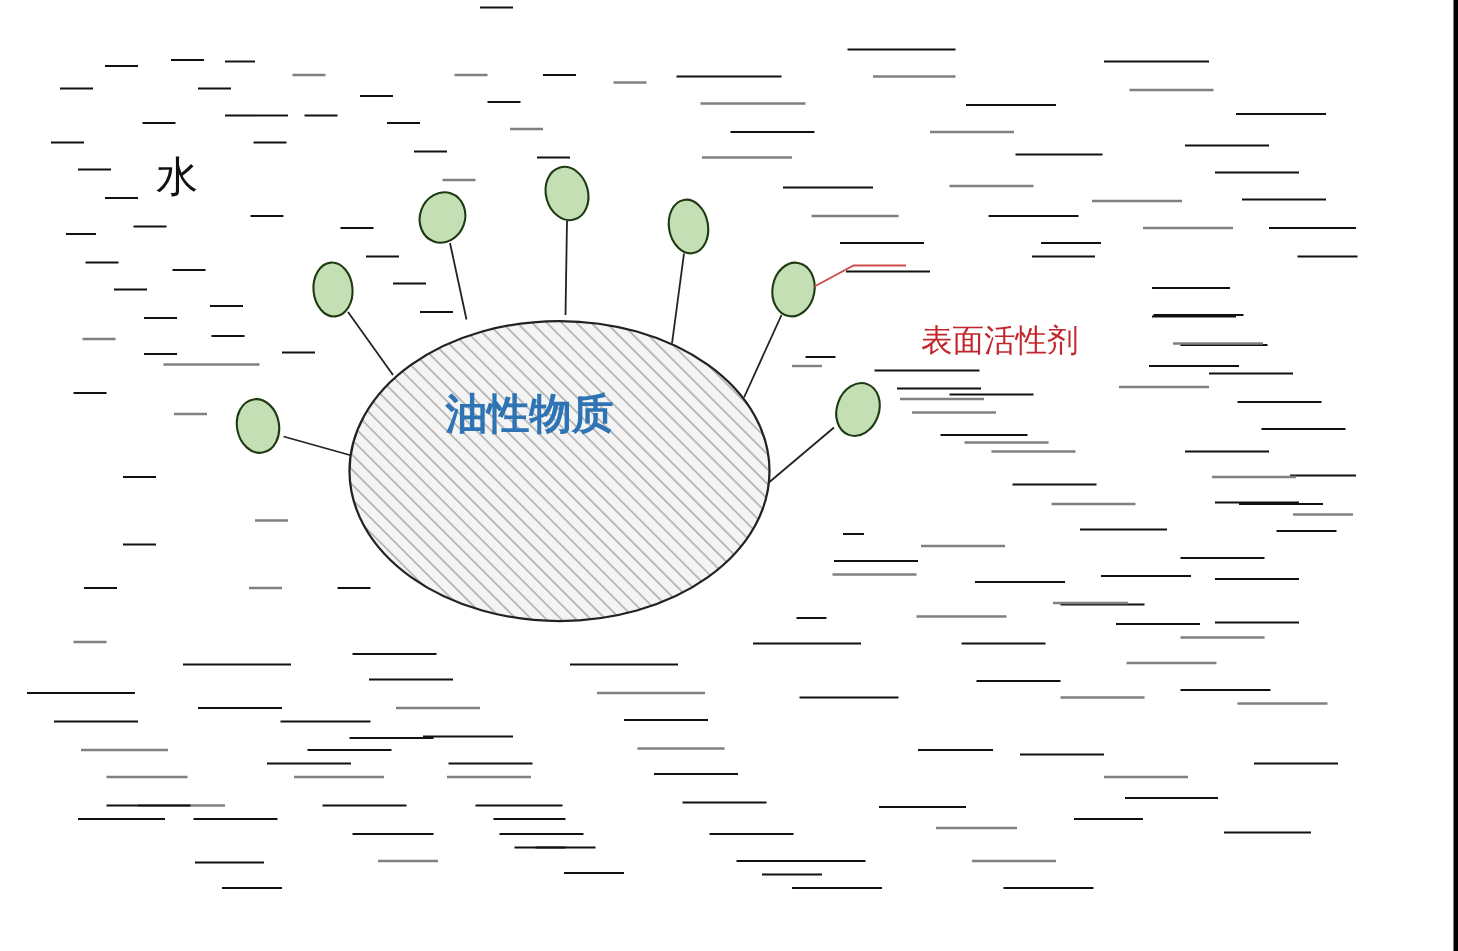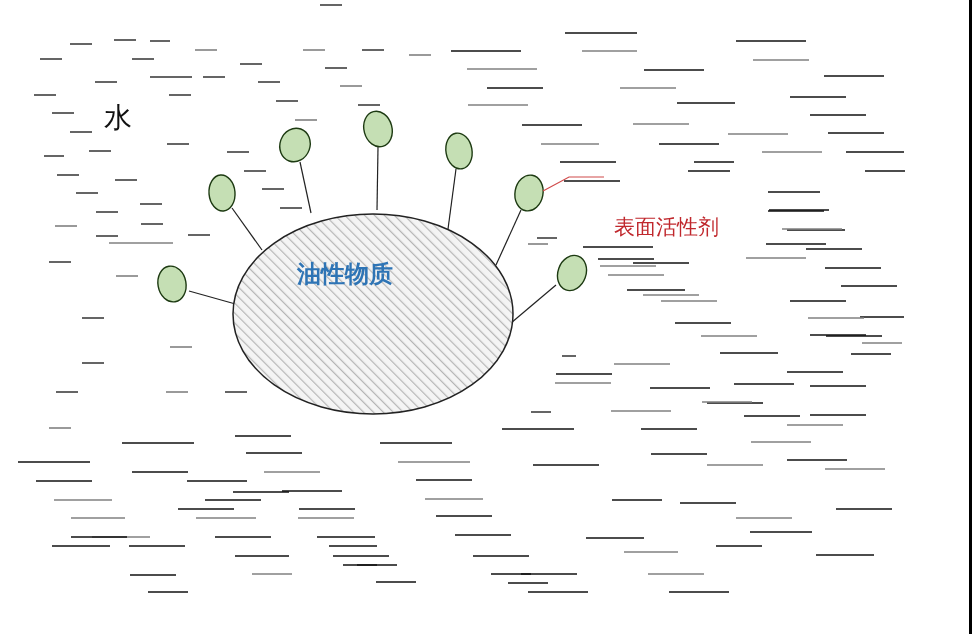--- a/index.html
+++ b/index.html
@@ -5,21 +5,21 @@
   html, body { margin: 0; padding: 0; background: #ffffff; }
   body { width: 972px; height: 634px; overflow: hidden; position: relative; }
   #stage { position: absolute; left: 0; top: 0; width: 972px; height: 634px; }
   .label {
     position: absolute;
     font-family: "DejaVu Sans", sans-serif;
     white-space: nowrap;
     line-height: 1;
   }
   #water-label { font-family: "DejaVu Serif", serif; font-size: 28px; color: #111111; }
-  #oil-label { font-size: 24px; font-weight: bold; }
+  #oil-label { font-size: 28px; font-weight: bold; }
   #surf-label { font-size: 21px; }
   #right-border { position: absolute; top: 0; right: 0; width: 3px; height: 634px; background: #000; }
 </style>
 </head>
 <body>
 
 <div id="stage">
   <svg id="svg" width="972" height="634" viewBox="0 0 972 634" xmlns="http://www.w3.org/2000/svg">
     <defs>
       <pattern id="hatch" patternUnits="userSpaceOnUse" width="7" height="7" patternTransform="rotate(-45)">

